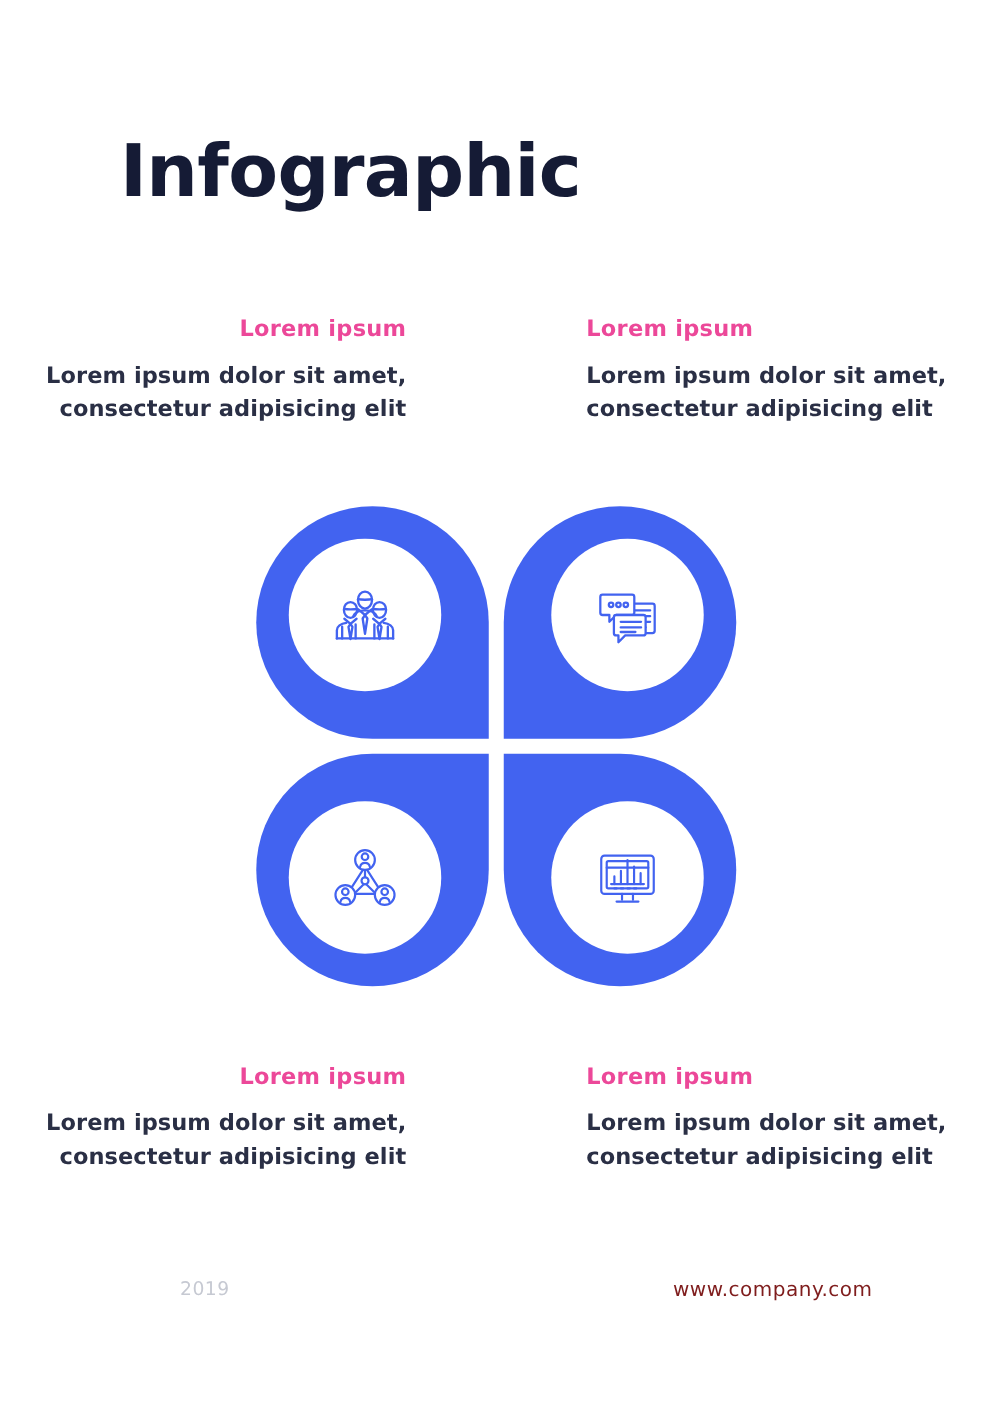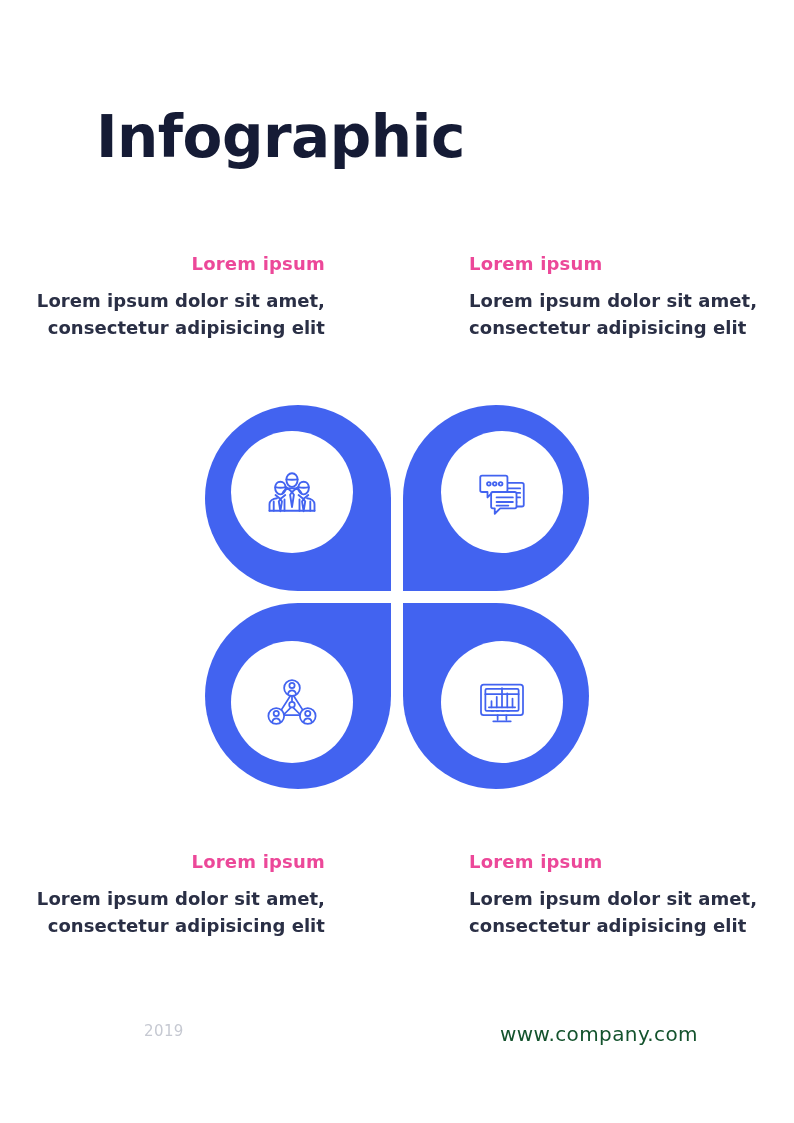--- a/index.html
+++ b/index.html
@@ -118,22 +118,22 @@
     font-size: 15px;
     color: #c6c9d2;
     letter-spacing: 0.4px;
     margin-left: 48px;
   }
   .footer-site {
     position: absolute;
     right: 96px;
     top: 1022px;
     font-family: "DejaVu Sans", sans-serif;
-    font-size: 20px;
-    color: #14532d;
+    font-size: 16px;
+    color: #7f1d1d;
     letter-spacing: 0.4px;
     text-align: right;
   }
 </style>
 </head>
 <body>
 
 <div class="page">
 
   <div class="page-title">Infographic</div>

